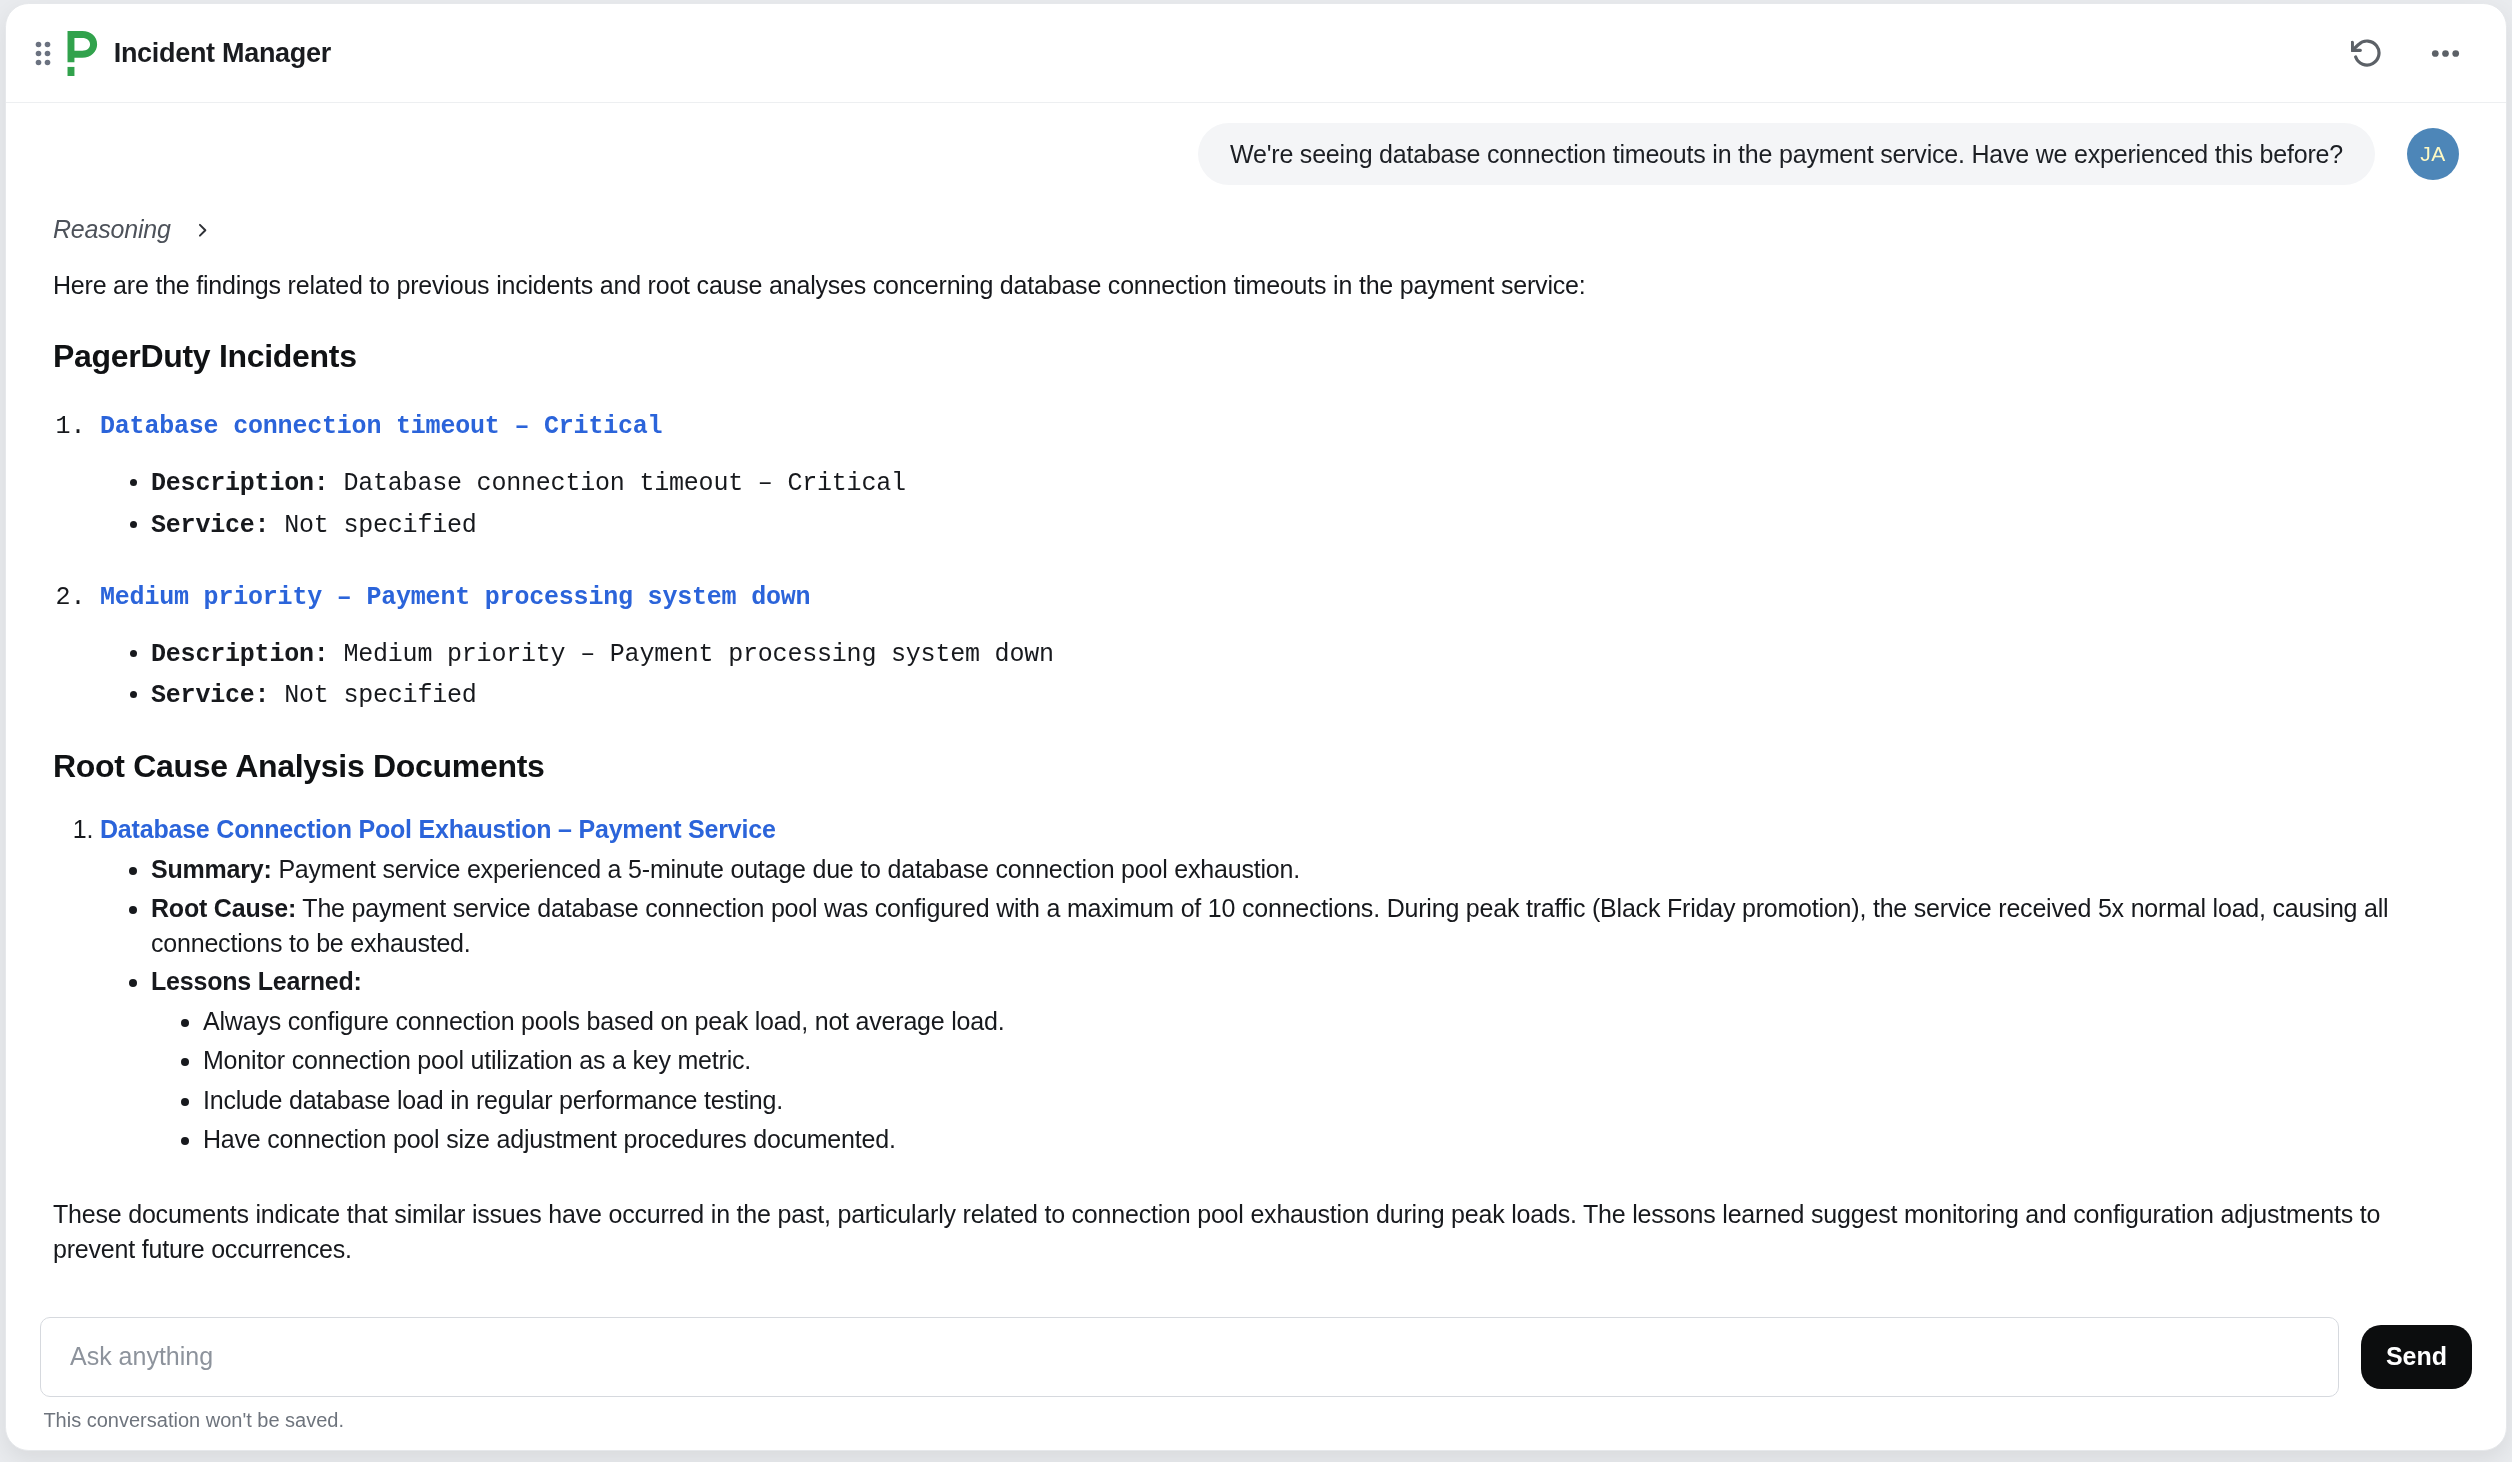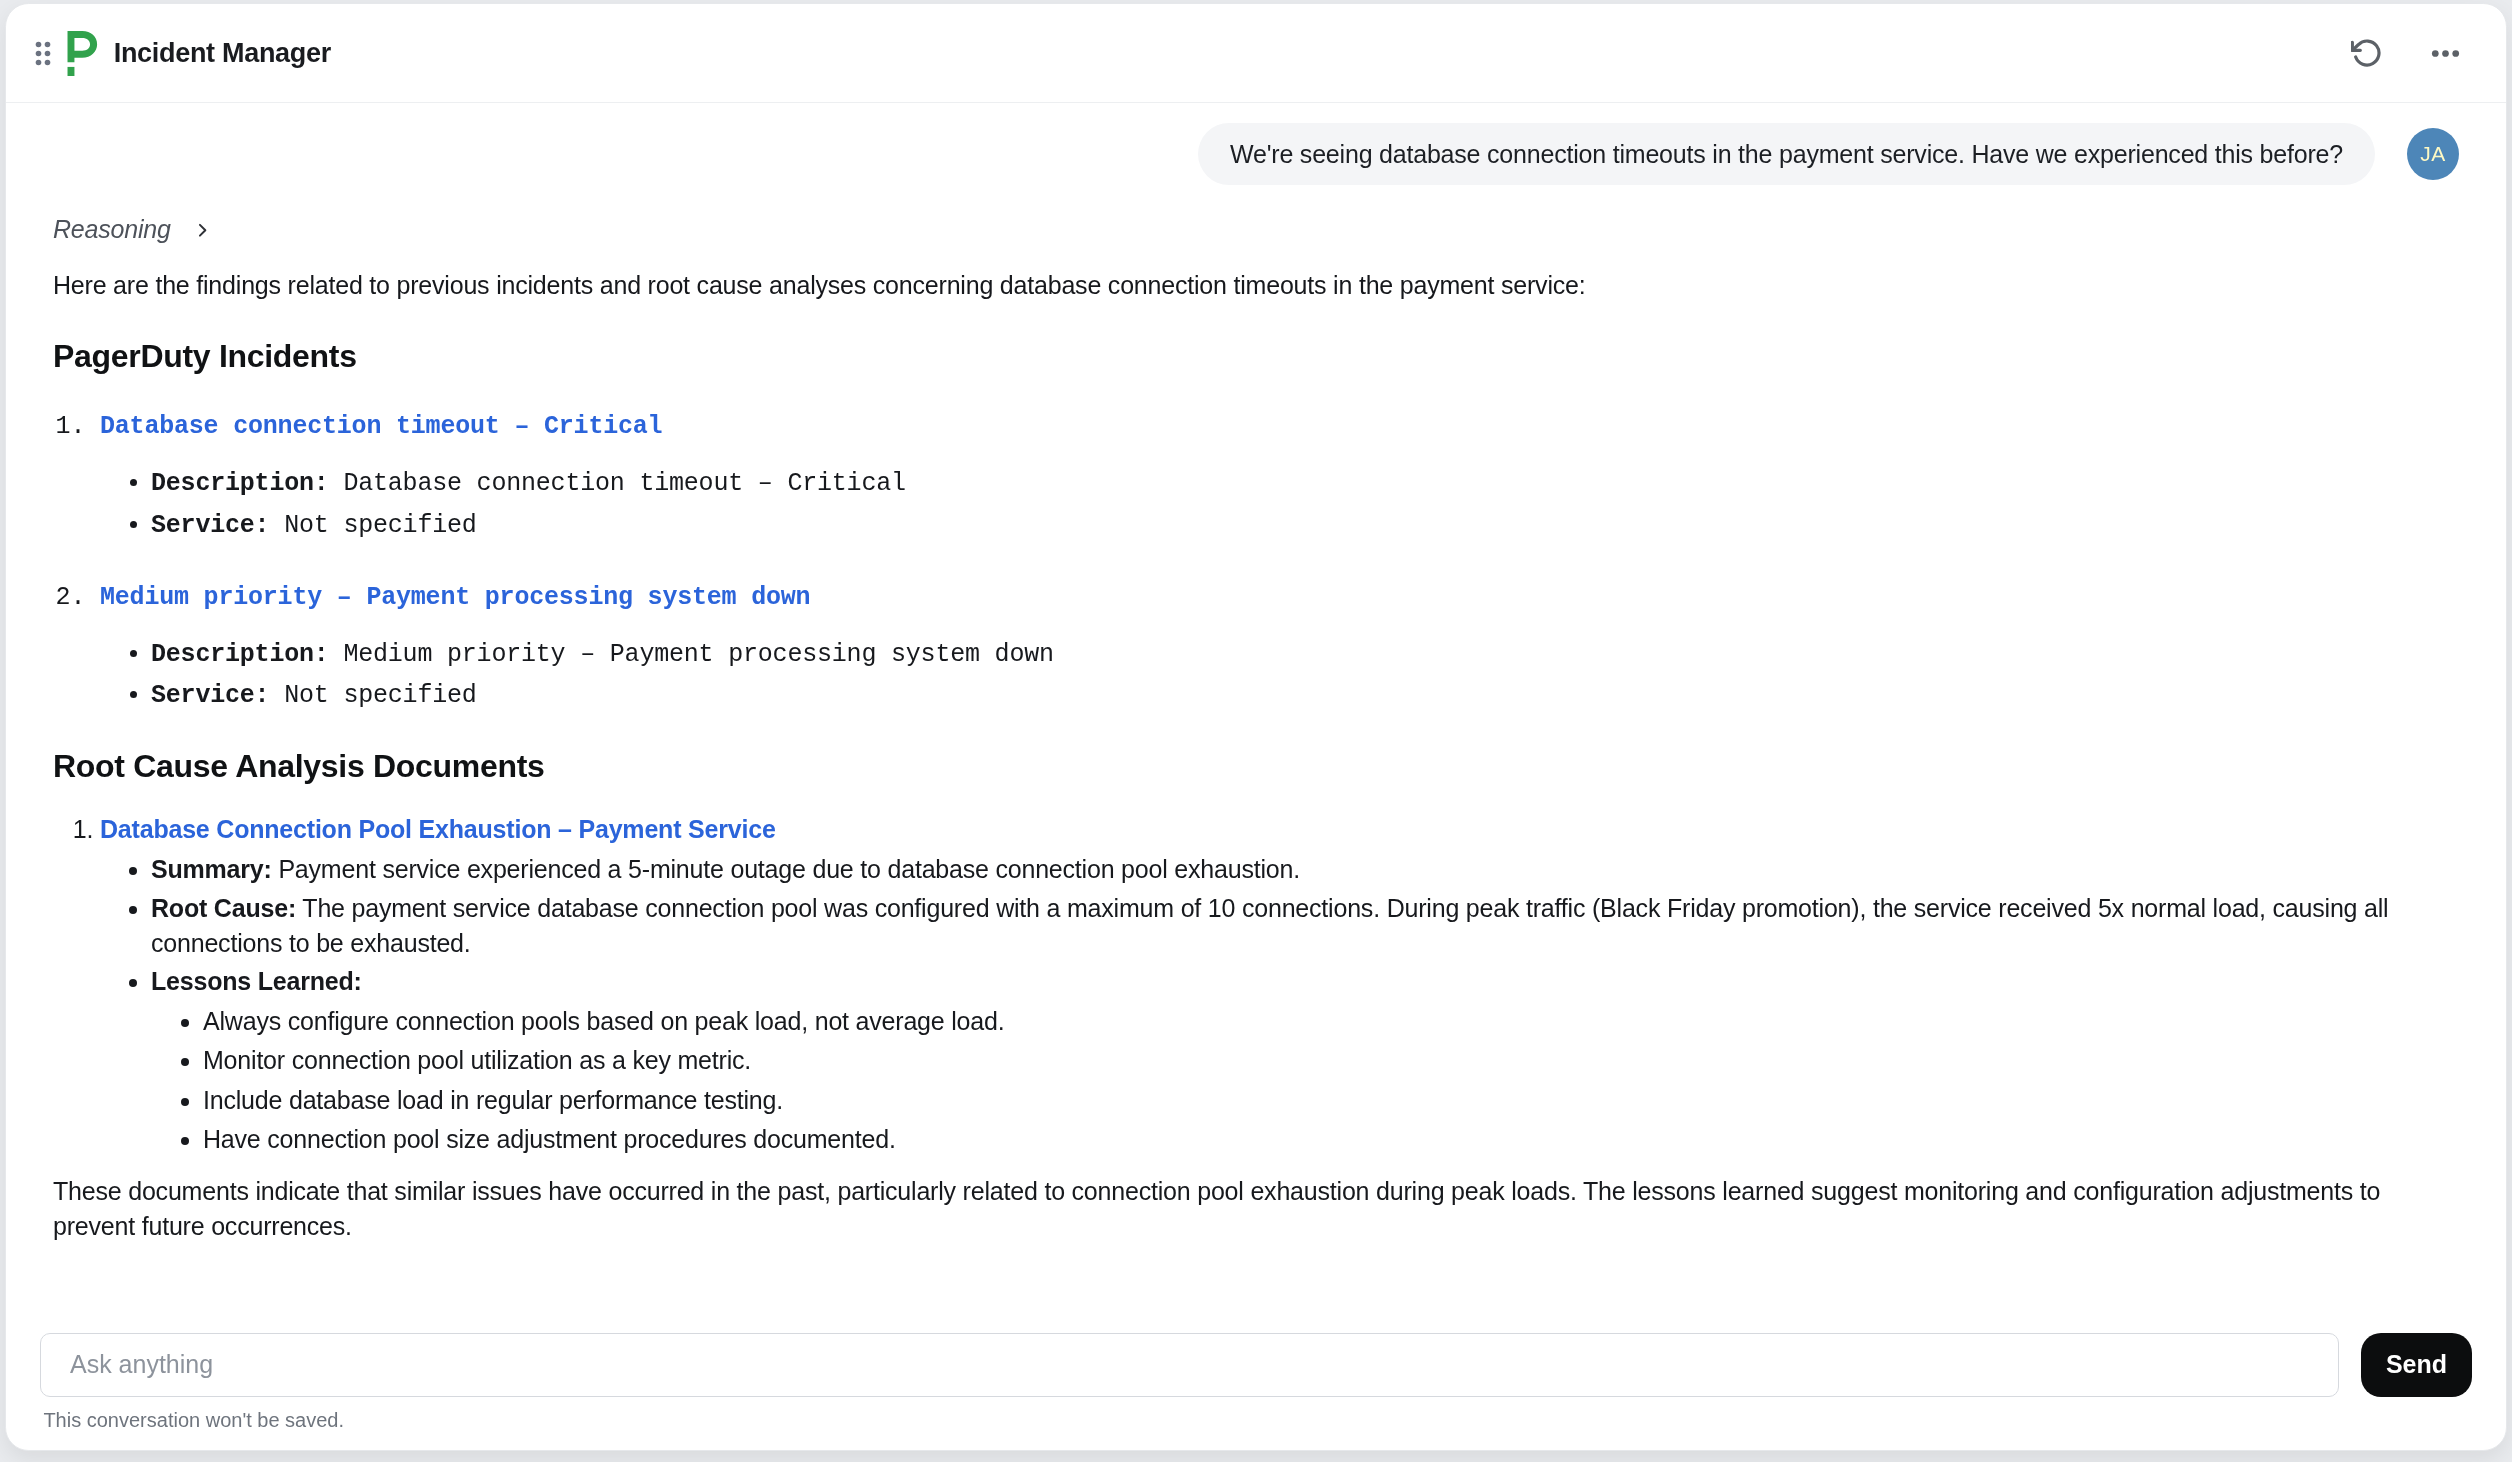--- a/index.html
+++ b/index.html
@@ -64,26 +64,26 @@
   ol.items.loose{margin-top:34px;font-family:Liberation Mono, monospace;}
   ol.items > li + li{margin-top:37px;}
   .doc-link{color:var(--link-blue);font-weight:700;text-decoration:none;}
   ul.bullets{list-style:disc;margin:5px 0 0;padding-left:51px;}
   ol.items.loose ul.bullets{margin-top:22px;}
   ul.bullets > li{margin-top:3.4px;}
   ol.items.loose ul.bullets > li{margin-top:6.7px;}
   ul.bullets ul.subs{list-style:disc;margin:5px 0 0;padding-left:52px;}
   ul.subs > li{margin-top:4.2px;}
   .bullet-label{font-weight:700;}
-  .conclusion{margin-top:17px;font-size:25px;line-height:35px;max-width:2426px;}
+  .conclusion{margin-top:40px;font-size:25px;line-height:35px;max-width:2426px;}
   
   .composer{flex:0 0 auto;padding:15px 34px 18.5px;}
   .composer-row{display:flex;align-items:center;gap:22px;}
   .ask-input{
-    flex:1;height:64px;border:1.7px solid #d6d9de;border-radius:10px;
+    flex:1;height:80px;border:1.7px solid #d6d9de;border-radius:10px;
     padding:0 29px;font-size:25px;color:#1c1f24;outline:none;
     font-family:"Liberation Sans",sans-serif;background:#fff;
   }
   .ask-input::placeholder{color:#8d939c;}
   .send-btn{
     width:111px;height:64px;border:none;border-radius:20px;cursor:pointer;
     background:var(--send-black);color:#fff;font-size:25px;font-weight:700;
     font-family:"Liberation Sans",sans-serif;
   }
   .disclaimer{margin:11.8px 0 0 3.4px;font-size:20px;color:var(--muted);}

